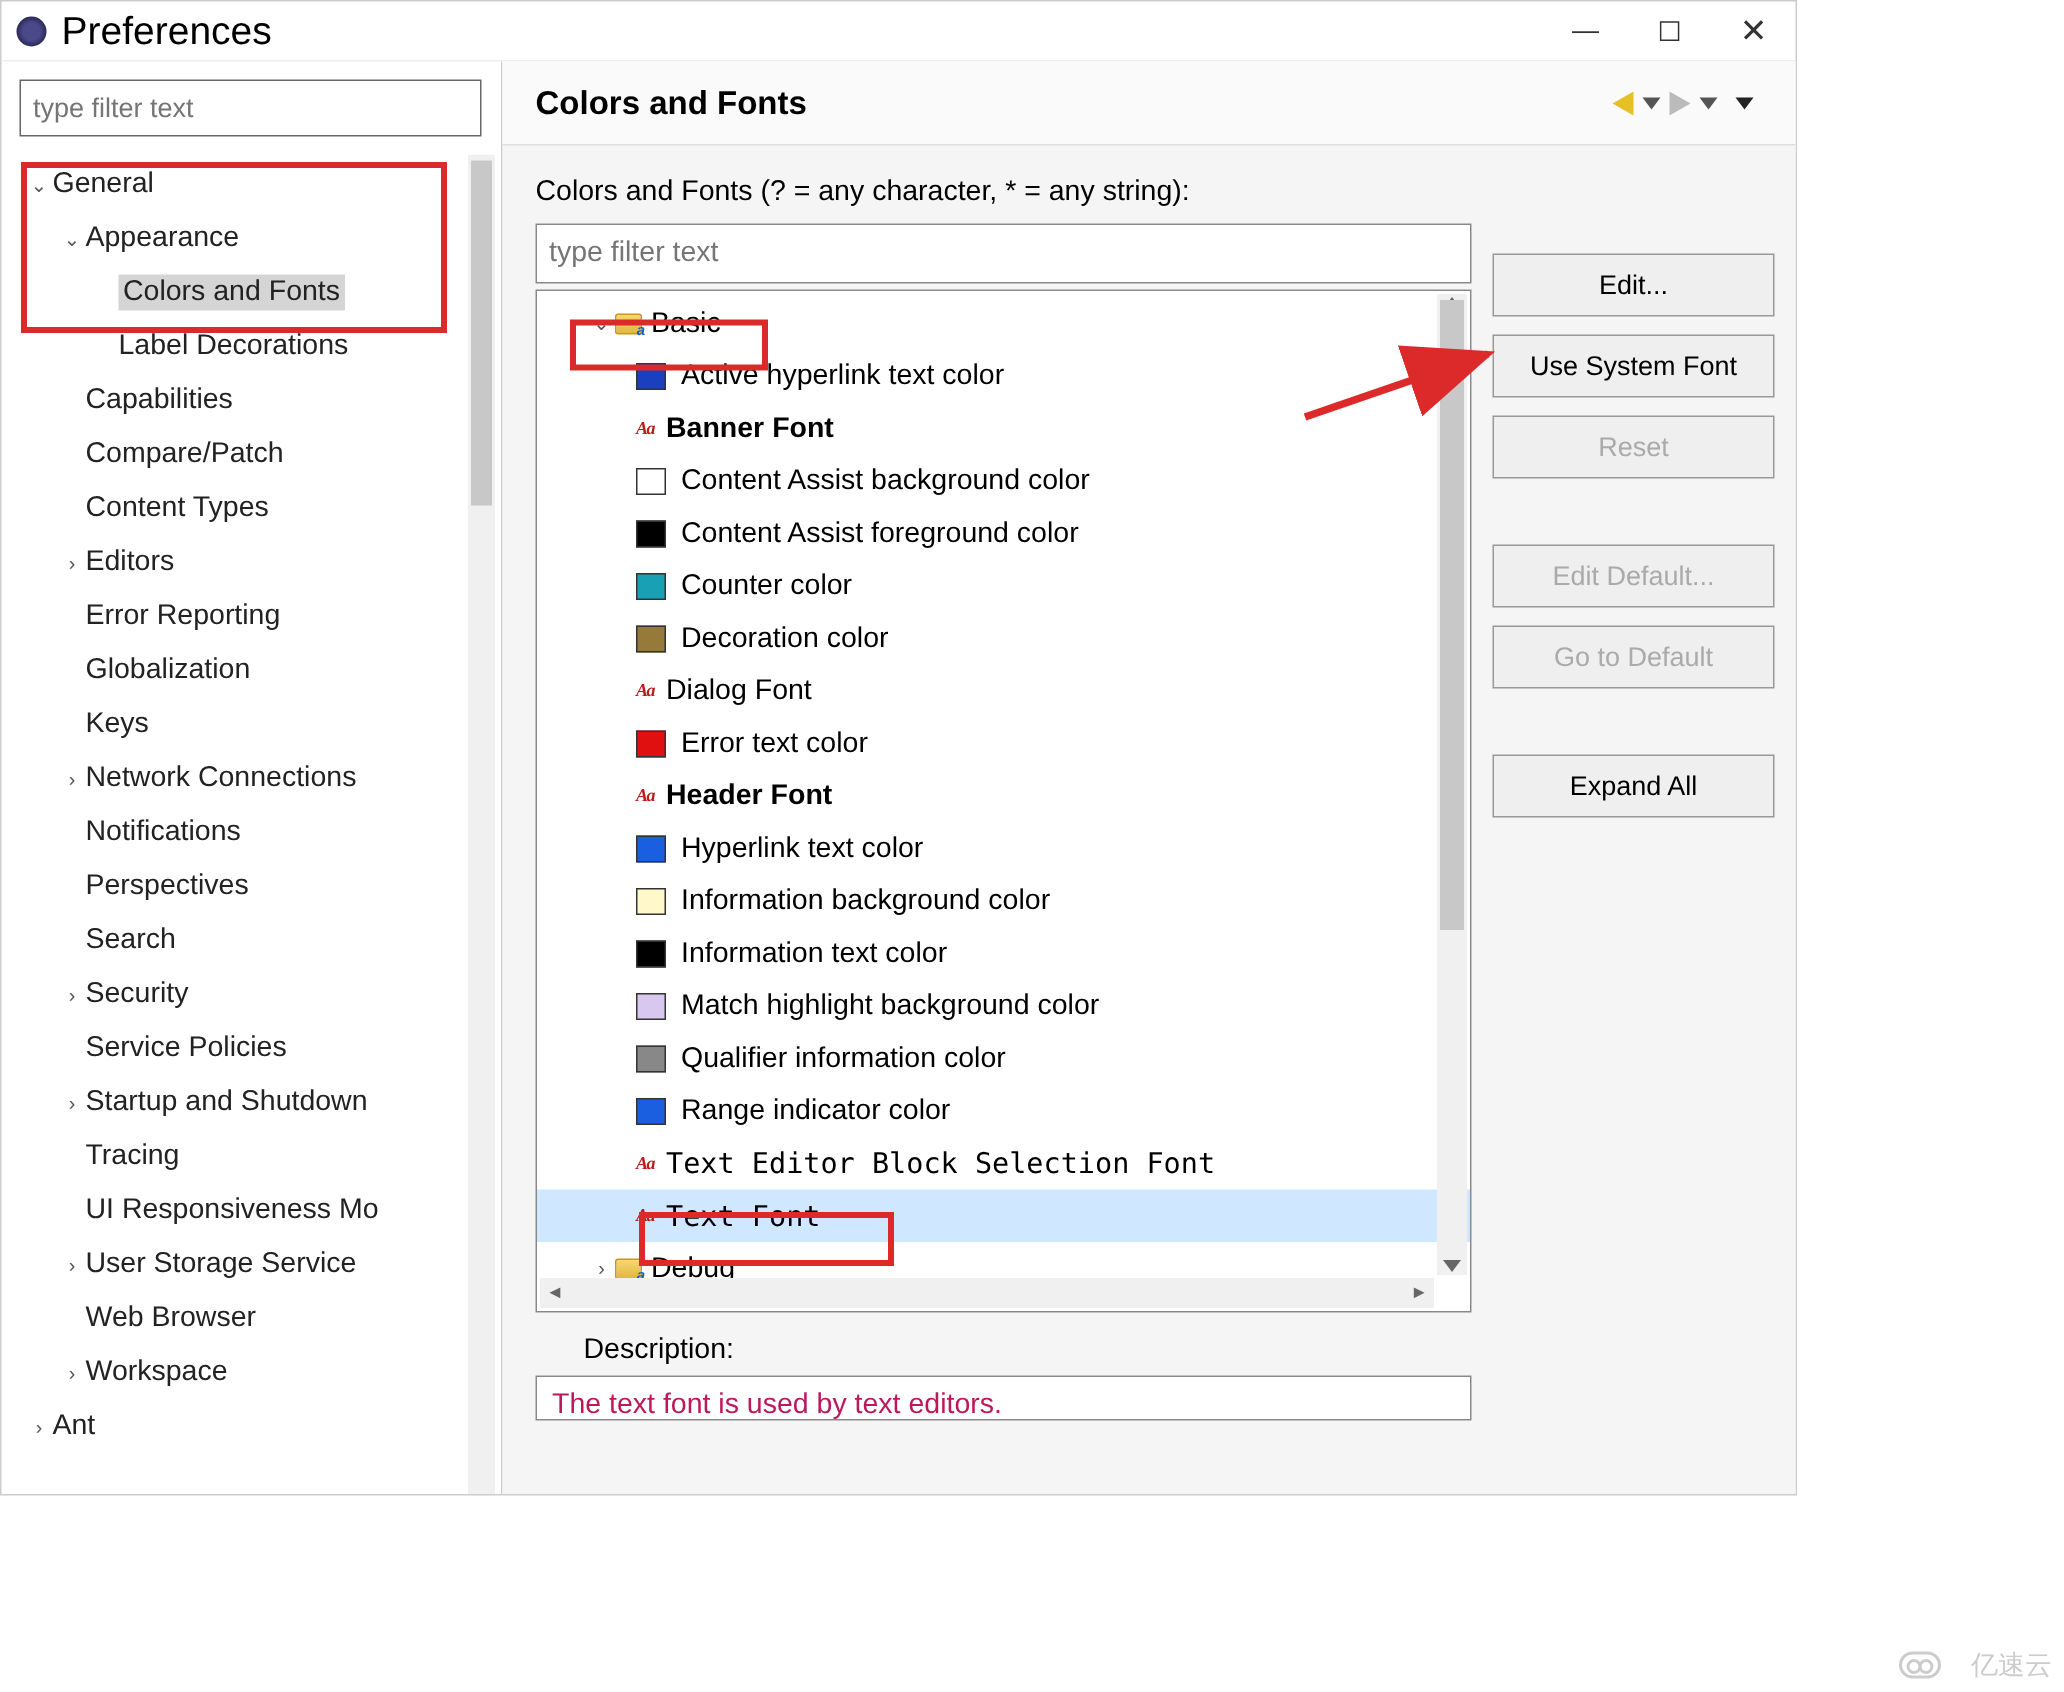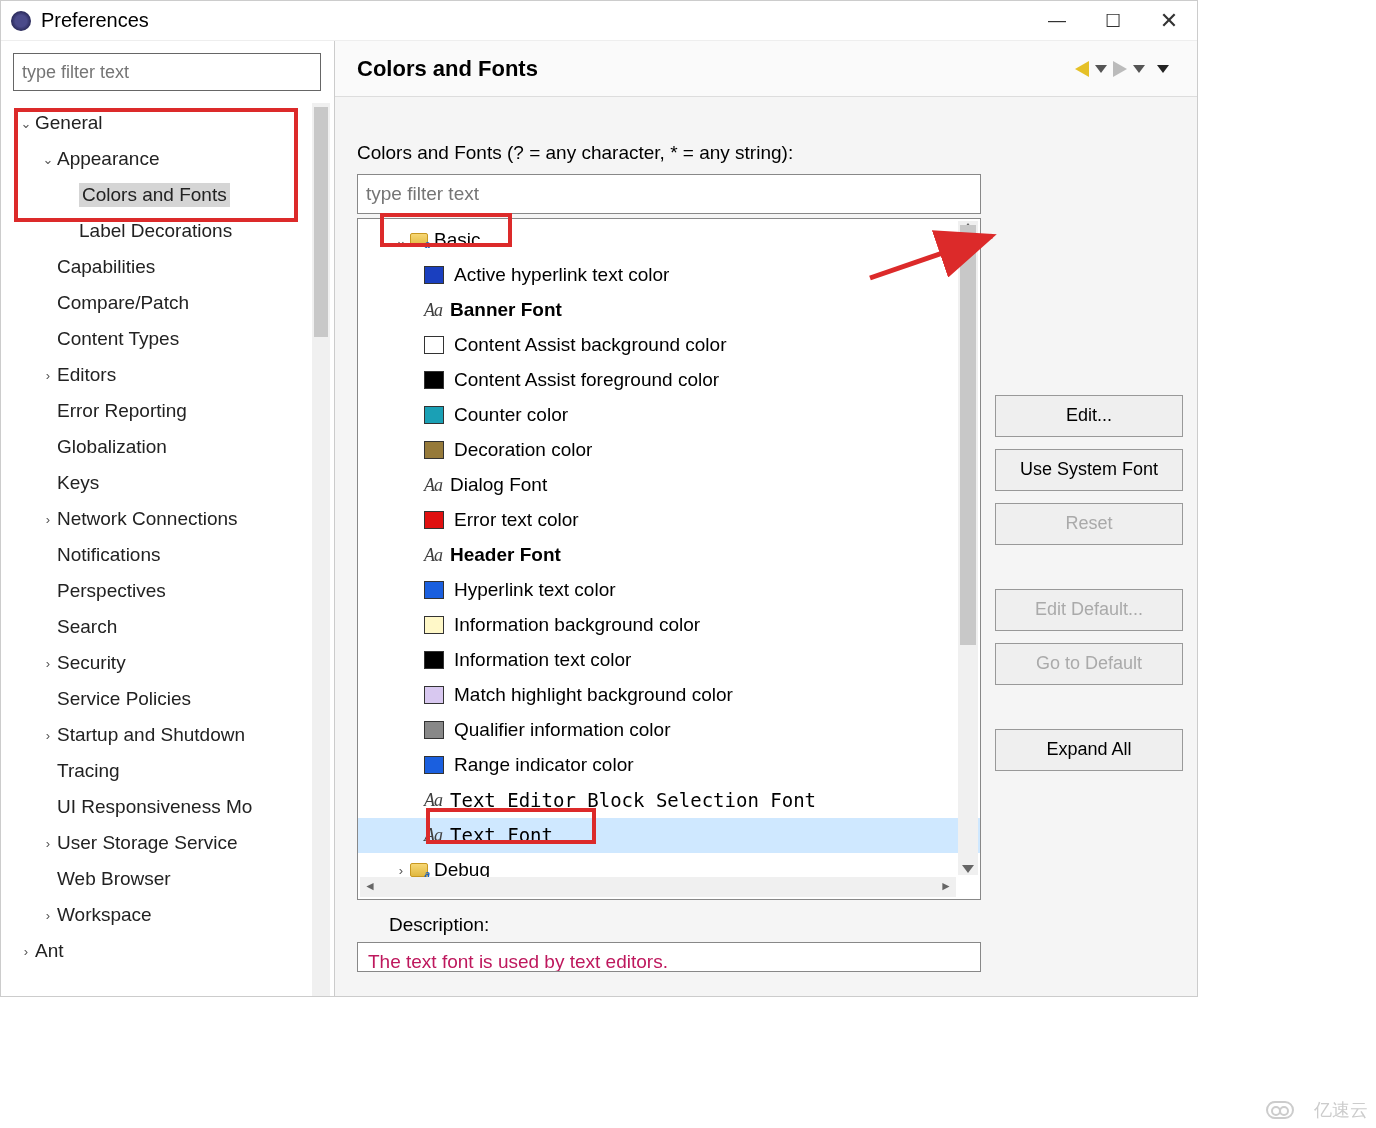--- a/index.html
+++ b/index.html
@@ -1,21 +1,21 @@
 <!DOCTYPE html>
 <html><head>
 <meta charset="utf-8">
 <style>
 * { box-sizing: border-box; margin: 0; padding: 0; }
 body { font-family: "Segoe UI", Arial, sans-serif; font-size: 16px; background: #fff; width: 1376px; height: 1128px; overflow: hidden; position: relative; }
 
 .window { width: 1198px; height: 997px; border: 1px solid #ccc; background: #fff; }
 .titlebar { height: 40px; display: flex; align-items: center; border-bottom: 1px solid #eee; }
 .titlebar-icon { width: 20px; height: 20px; margin: 0 10px; background: radial-gradient(circle, #4a4a8a 40%, #2a2a5a 70%); border-radius: 50%; }
-.titlebar-title { font-size: 20px; flex: 1; }
+.titlebar-title { font-size: 26px; flex: 1; }
 .winbtn { width: 56px; height: 40px; display: flex; align-items: center; justify-content: center; font-size: 18px; color: #333; }
 .winbtn.close { font-size: 22px; }
 
 .body { display: flex; height: calc(100% - 40px); }
 
 .left { width: 334px; border-right: 1px solid #ccc; display: flex; flex-direction: column; }
 .filter-input { margin: 12px; width: 308px; height: 38px; border: 1px solid #666; padding: 0 8px; font-size: 18px; font-family: inherit; color: #555; }
 .tree-wrap { flex: 1; position: relative; overflow: hidden; margin: 0 0 0 8px; }
 .tree-scrollbar { position: absolute; top: 0; right: 4px; width: 18px; height: 100%; background: #f0f0f0; }
 .tree-scrollbar::before { content: ""; position: absolute; top: 4px; left: 2px; width: 14px; height: 230px; background: #c8c8c8; }
@@ -29,40 +29,40 @@
 
 .redbox1 { position: absolute; border: 4px solid #dc2a2a; pointer-events: none; }
 
 .right { flex: 1; background: #f5f5f5; display: flex; flex-direction: column; padding: 0; }
 .right-header { height: 56px; display: flex; align-items: center; padding: 0 22px; border-bottom: 1px solid #ddd; background: #fafafa; }
 .right-title { font-size: 22px; font-weight: bold; flex: 1; }
 .arrow-back { width:0;height:0;border-top:8px solid transparent;border-bottom:8px solid transparent;border-right:14px solid #e5c027; display:inline-block; }
 .arrow-fwd { width:0;height:0;border-top:8px solid transparent;border-bottom:8px solid transparent;border-left:14px solid #bbb; display:inline-block; }
 .chev-down { width:0;height:0;border-left:6px solid transparent;border-right:6px solid transparent;border-top:8px solid #555; display:inline-block; margin: 0 6px; }
 
-.right-content { flex: 1; padding: 20px 14px 0 22px; display: flex; gap: 14px; align-items: center; }
+.right-content { flex: 1; padding: 20px 14px 0 22px; display: flex; gap: 14px; }
 .main-col { flex: 1; display:flex; flex-direction:column; }
 .hint-label { font-size: 19px; margin-bottom: 10px; }
 .cf-filter { width: 100%; height: 40px; border: 1px solid #888; padding: 0 8px; font-size: 19px; font-family: inherit; color: #666; background:#fff; }
 .cf-list-wrap { margin-top: 4px; border: 1px solid #888; background: #fff; height: 682px; position: relative; overflow: hidden; }
 .cf-list { padding: 4px 0; }
 .cf-scrollbar { position: absolute; top: 2px; right: 2px; width: 20px; bottom: 24px; background: #f0f0f0; }
 .cf-scroll-thumb { position: absolute; top: 4px; left: 2px; width: 16px; height: 420px; background: #c8c8c8; }
 .cf-scroll-up { position:absolute; top:2px; left:4px; width:0;height:0;border-left:6px solid transparent;border-right:6px solid transparent;border-bottom:8px solid #666; }
 .cf-scroll-dn { position:absolute; bottom:2px; left:4px; width:0;height:0;border-left:6px solid transparent;border-right:6px solid transparent;border-top:8px solid #666; }
 .cf-hscroll { position:absolute; left:2px; right:24px; bottom:2px; height:20px; background:#f0f0f0; }
 .cf-hscroll::before{content:"◄"; position:absolute; left:4px; top:2px; font-size:12px; color:#666;}
 .cf-hscroll::after{content:"►"; position:absolute; right:4px; top:2px; font-size:12px; color:#666;}
 
 .cf-row { display: flex; align-items: center; height: 35px; font-size: 19px; padding-left: 10px; white-space: nowrap; }
 .cf-row .tw { width: 18px; text-align:center; color:#555; font-size:13px; }
 .folder-icon { width:18px; height:14px; background: linear-gradient(#f7d774,#e0b840); border:1px solid #c89820; border-radius:2px; margin-right:6px; display:inline-block; position:relative; }
 .folder-icon::after{content:"a"; position:absolute; right:-3px; bottom:-4px; font-size:10px; color:#1a5fbf; font-weight:bold; font-style:italic;}
 .swatch { width: 20px; height: 18px; border: 1px solid #333; margin-right: 10px; display:inline-block; }
-.font-icon { font-family: Georgia, serif; font-style: italic; font-weight: normal; color: #404040; margin-right: 8px; font-size:18px; letter-spacing:-1px; }
+.font-icon { font-family: Georgia, serif; font-style: italic; font-weight: bold; color: #b91c1c; margin-right: 8px; font-size:12px; letter-spacing:-1px; }
 .cf-row.bold { font-weight: bold; }
 .cf-row.mono { font-family: "Consolas", monospace; }
 .cf-row.selected { background: #cfe8ff; }
 .cf-indent-1 { padding-left: 34px; }
 .cf-indent-2 { padding-left: 66px; }
 
 .btn-col { width: 188px; display:flex; flex-direction:column; gap: 12px; padding-top: 52px; }
 .btn { height: 42px; border: 1px solid #999; background: #efefef; font-size: 18px; font-family: inherit; cursor:default; }
 .btn:disabled { color: #aaa; }
 

